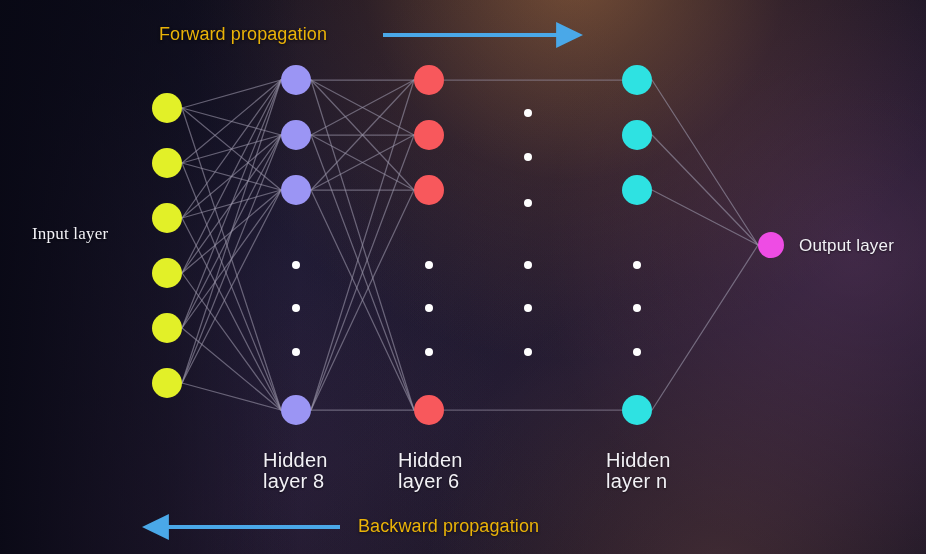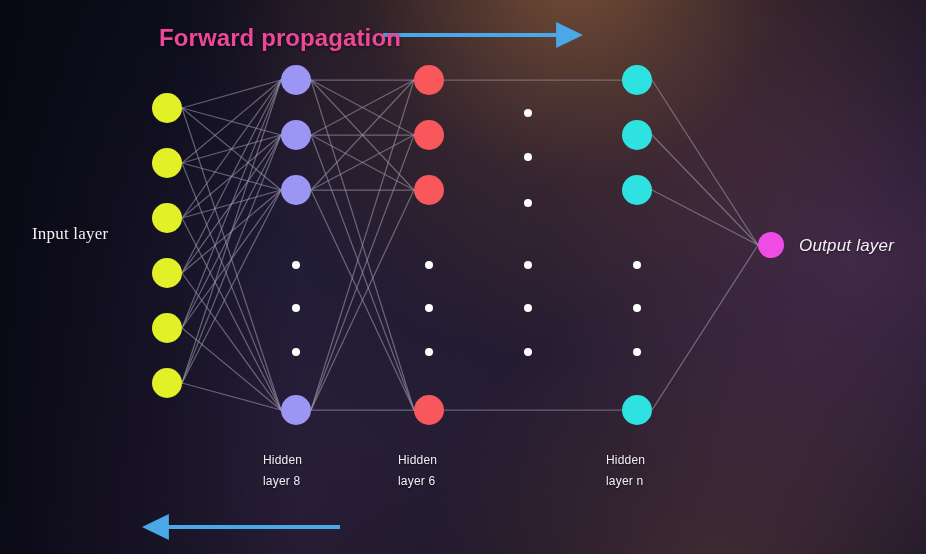--- a/index.html
+++ b/index.html
@@ -37,26 +37,26 @@
   .lbl {
     position: absolute;
     color: #f2f1f6;
     font-size: 16.5px;
     font-weight: 400;
     letter-spacing: 0.2px;
     white-space: nowrap;
     text-shadow: 0 1px 2px rgba(0,0,0,0.55);
   }
   .lbl-side { font-size: 17px; }
-  .lbl-layer { text-align: left; line-height: 21px; font-size: 12px; }
+  .lbl-layer { text-align: left; line-height: 21px; font-size: 20px; }
   .banner {
     position: absolute;
-    color: #ec4899;
-    font-weight: 700;
-    font-size: 24px;
+    color: #eab308;
+    font-weight: 400;
+    font-size: 18px;
     letter-spacing: 0.1px;
     white-space: nowrap;
     text-shadow: 0 1px 3px rgba(0,0,0,0.6);
   }
 </style>
 </head>
 <body>
 
 <div id="stage">
   <div class="bg-base"></div>
@@ -158,24 +158,25 @@
         <circle cx="637" cy="352" r="4" fill="#ffffff"></circle>
       </g>
     <g id="arrows">
       <line id="fwd-arrow" x1="383" y1="35" x2="562" y2="35" stroke="#4aa8e8" stroke-width="4.2" stroke-linecap="butt" marker-end="url(#arrow-right)"></line>
       <line id="bwd-arrow" x1="340" y1="527" x2="163" y2="527" stroke="#4aa8e8" stroke-width="4.2" stroke-linecap="butt" marker-end="url(#arrow-left)"></line>
     </g>
   </svg>
 
   <div class="banner" style="left:159px; top:24px;">Forward propagation</div>
 
+  <div class="banner" style="left:358px; top:516px;">Backward propagation</div>
 
   <div class="lbl lbl-side" style="left:32px; top:224px;font-family:Liberation Serif, serif;">Input layer</div>
 
-  <div class="lbl lbl-side" style="left:799px; top:236px;font-style:italic;">Output layer</div>
+  <div class="lbl lbl-side" style="left:799px; top:236px;">Output layer</div>
 
   <div class="lbl lbl-layer" style="left:263px; top:450px;">
     <div>Hidden</div>
     <div>layer 8</div>
   </div>
 
   <div class="lbl lbl-layer" style="left:398px; top:450px;">
     <div>Hidden</div>
     <div>layer 6</div>
   </div>

